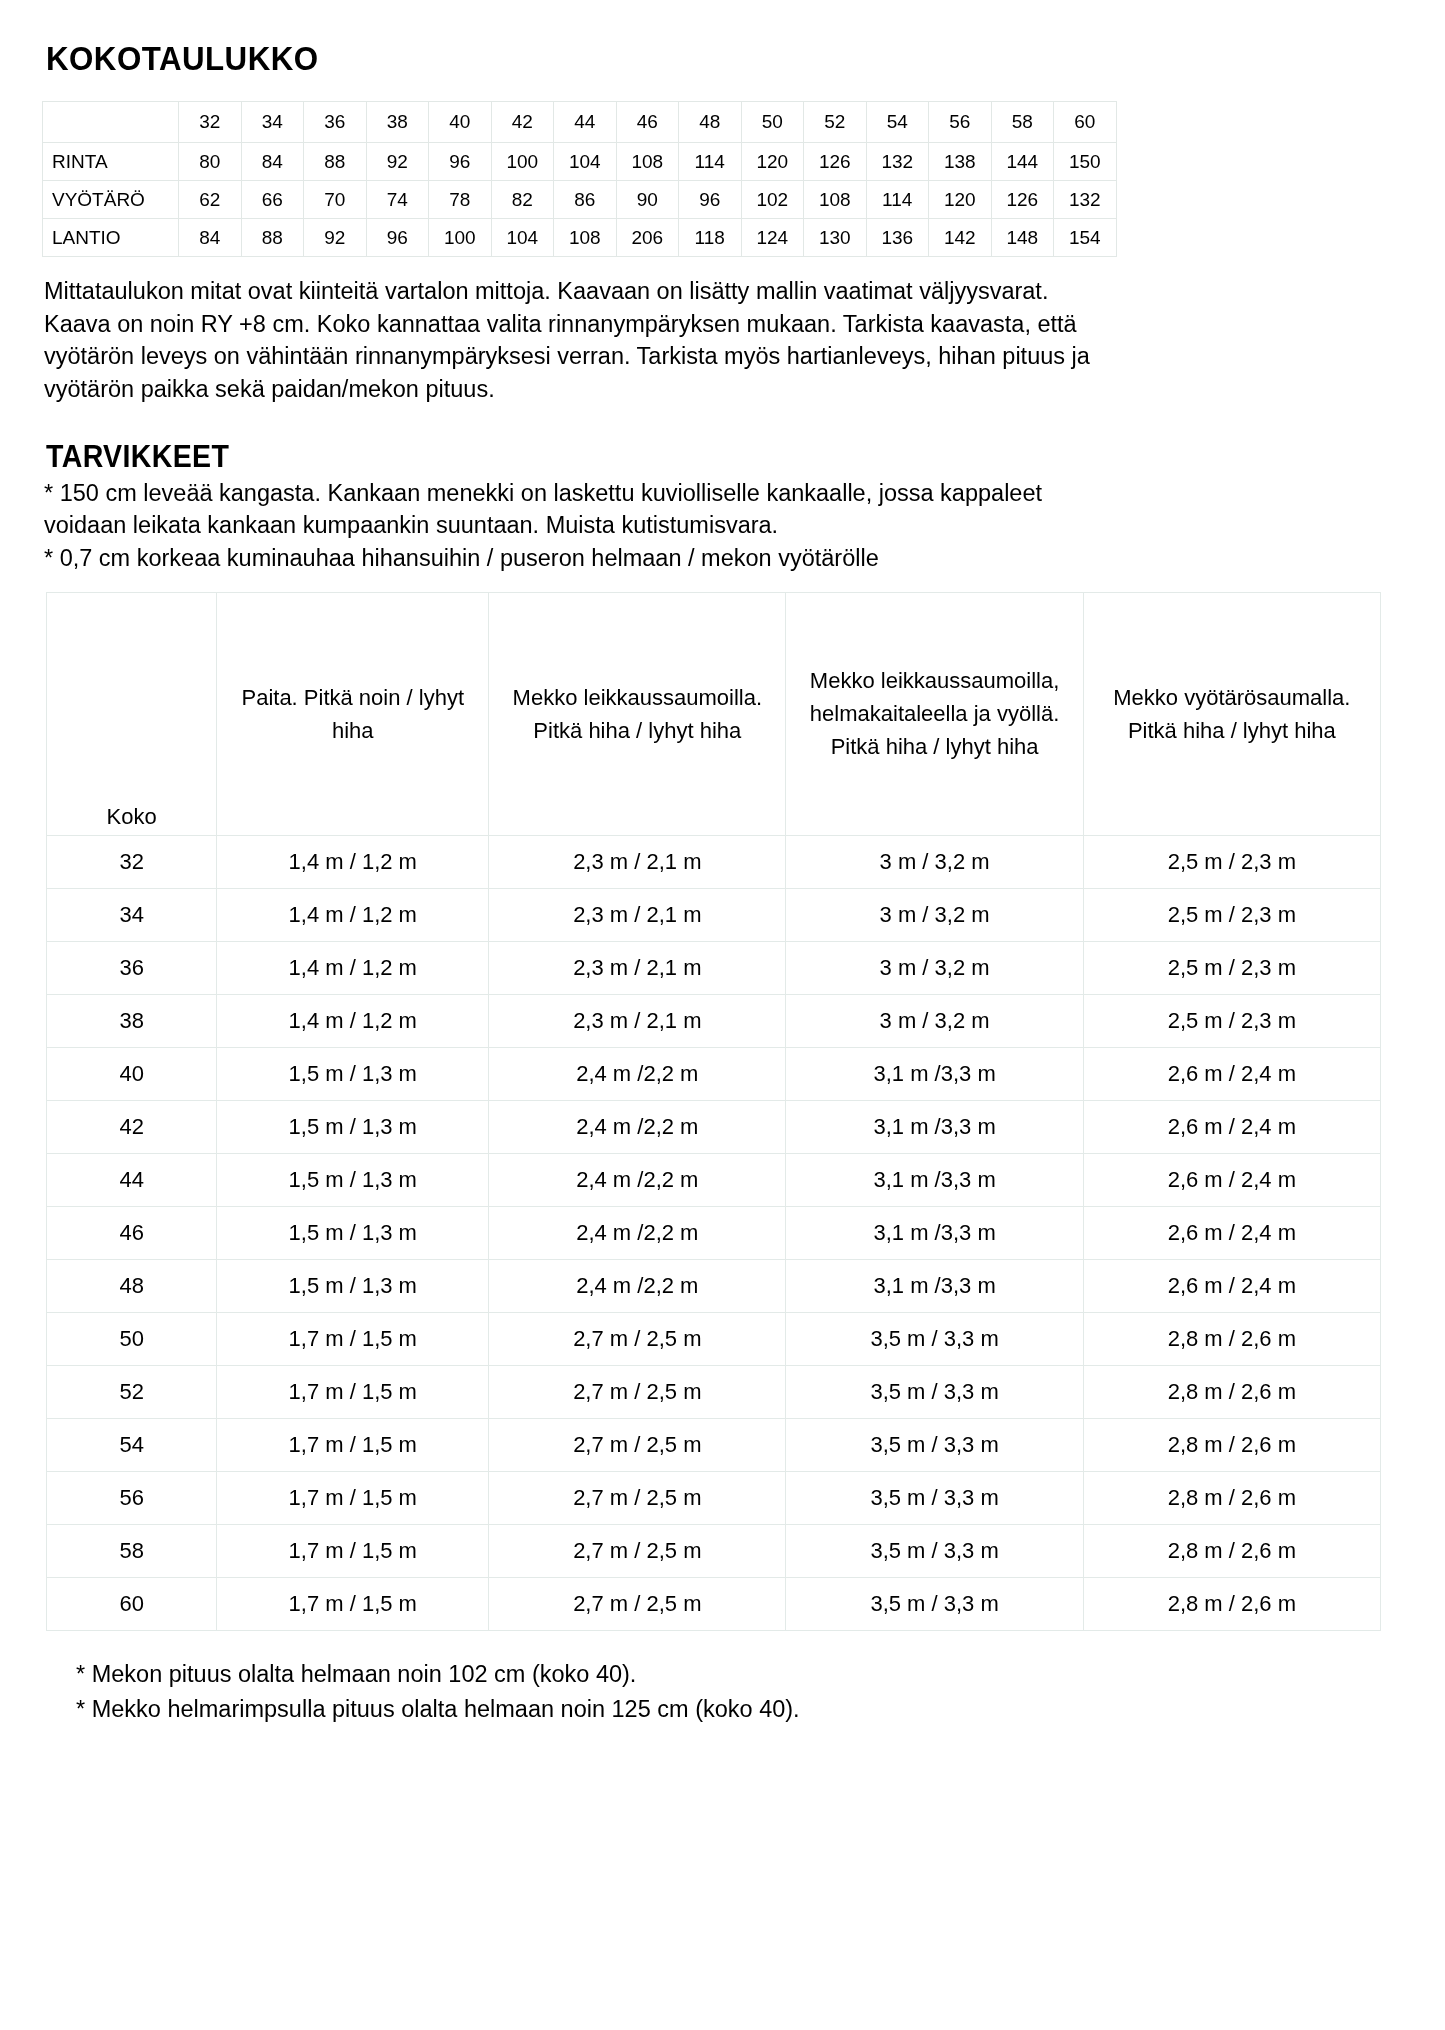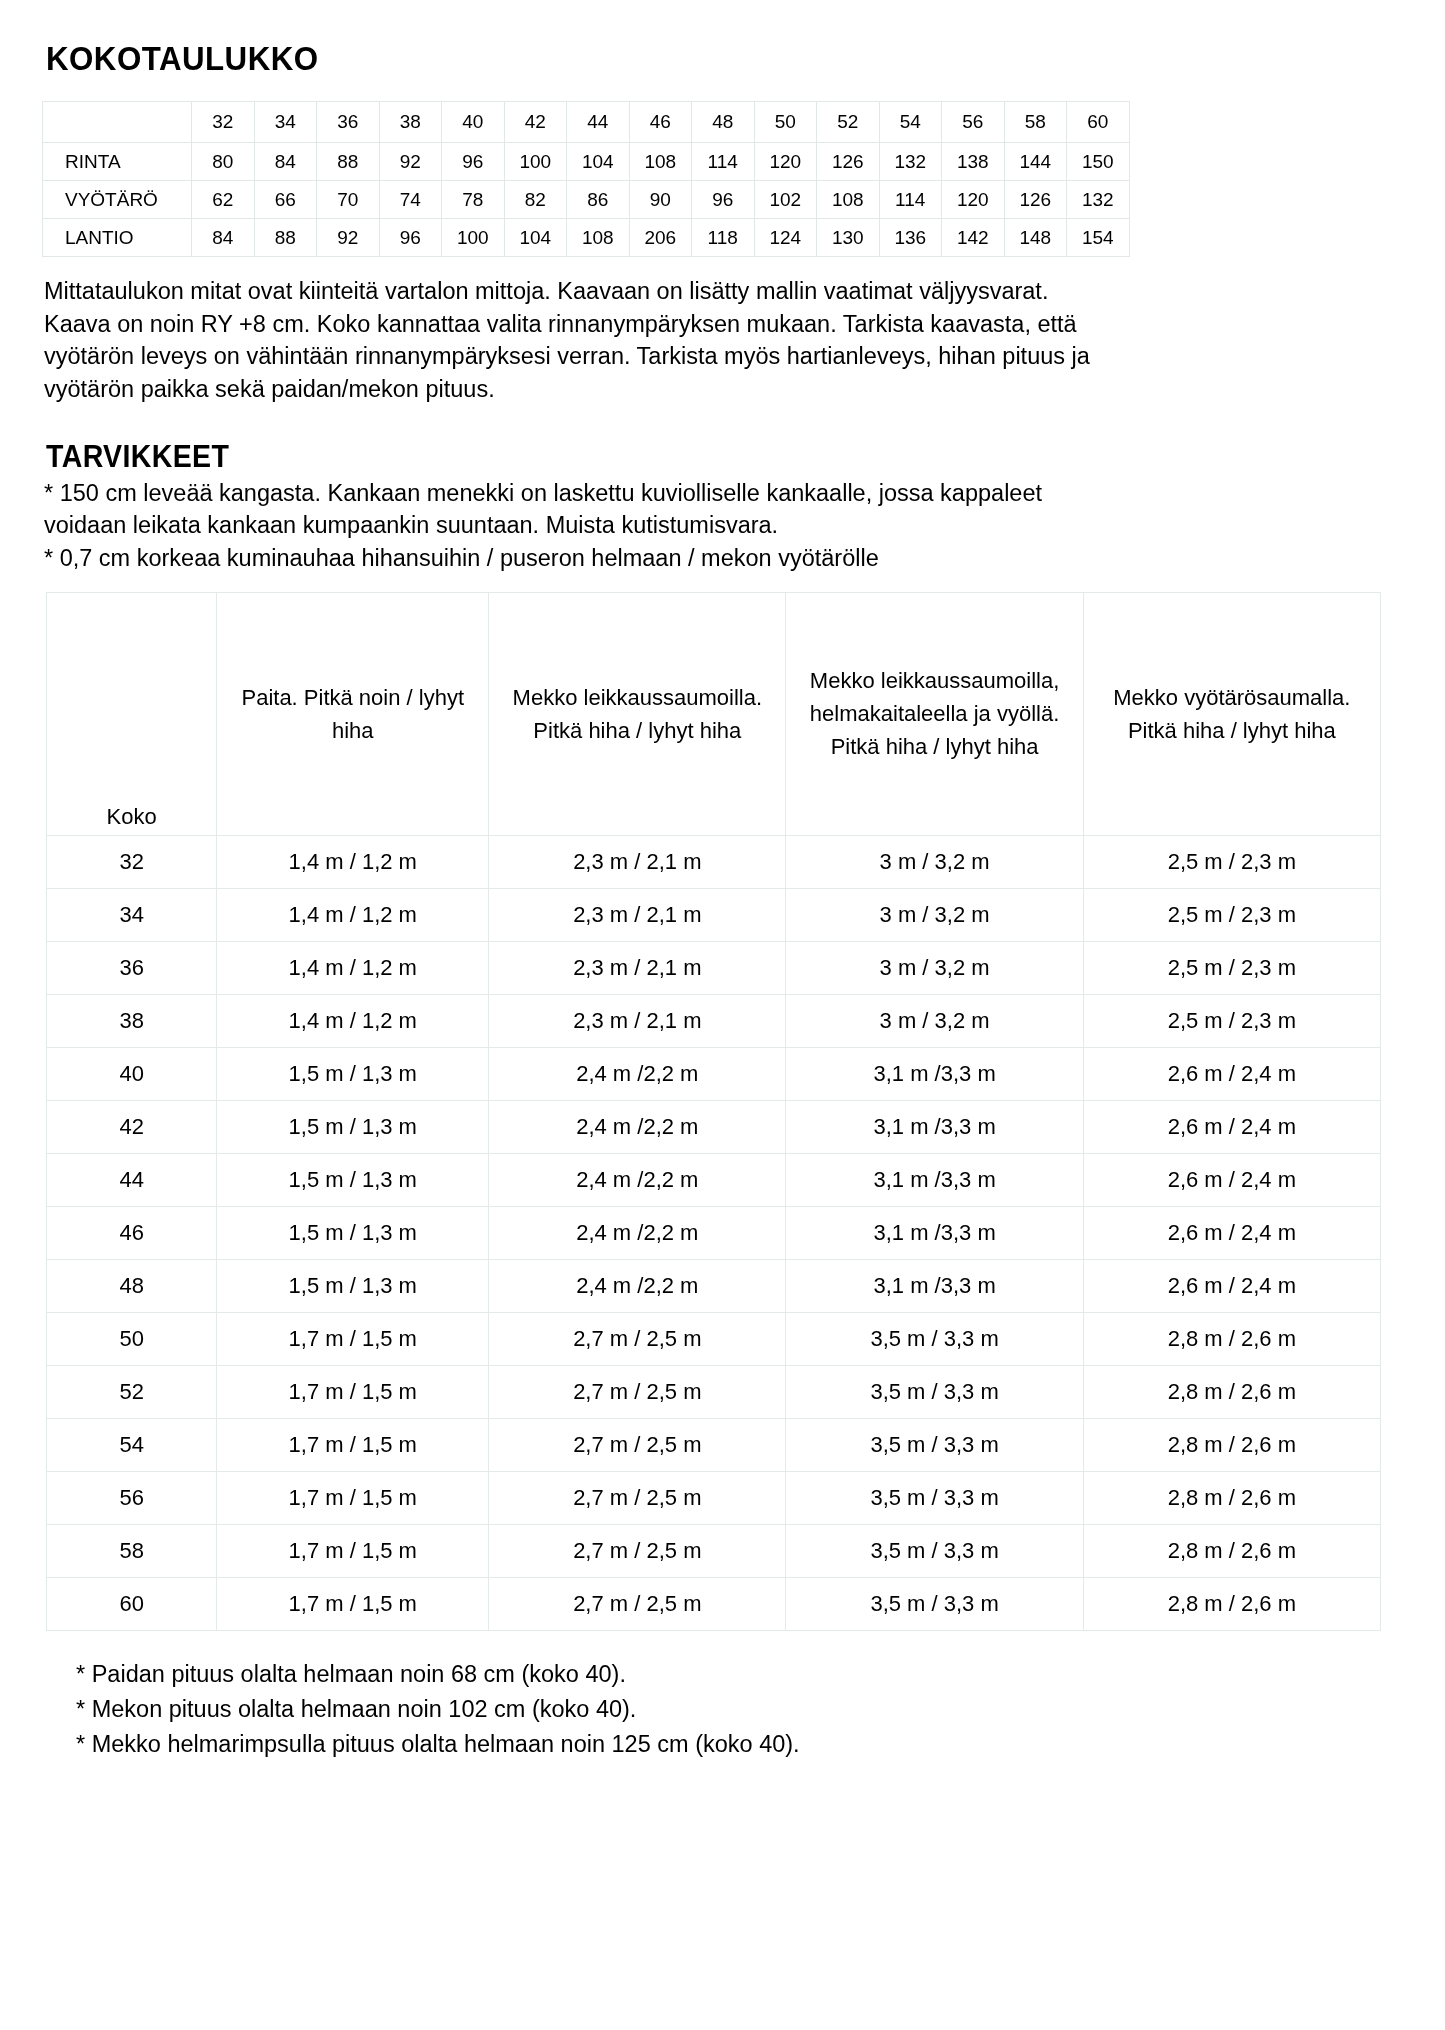--- a/index.html
+++ b/index.html
@@ -57,21 +57,21 @@
     height: 37px;
     font-size: 19px;
     font-weight: normal;
     text-align: center;
     padding: 0;
     font-family: "Liberation Sans", sans-serif;
   }
   table.size-table th.rowhead,
   table.size-table td.rowhead {
     text-align: left;
-    padding-left: 22px;
+    padding-left: 9px;
     width: 126px;
     font-size: 19px;
   }
   table.size-table td.numcell,
   table.size-table th.numcell {
     width: 61.5px;
   }
   table.size-table tr.head-row td { height: 40px; }
 
   
@@ -343,18 +343,17 @@
           <td class="col-koko">60</td>
           <td class="col-paita">1,7 m / 1,5 m</td>
           <td class="col-mekko1">2,7 m / 2,5 m</td>
           <td class="col-mekko2">3,5 m / 3,3 m</td>
           <td class="col-mekko3">2,8 m / 2,6 m</td>
         </tr>
       </tbody>
   </table>
 
   <div class="footer-notes">
-    <p>* Paidan pituus olalta helmaan noin 68 cm (koko 40).</p>
     <p>* Mekon pituus olalta helmaan noin 102 cm (koko 40).</p>
     <p>* Mekko helmarimpsulla pituus olalta helmaan noin 125 cm (koko 40).</p>
   </div>
 
 </div>
 
 </body></html>

